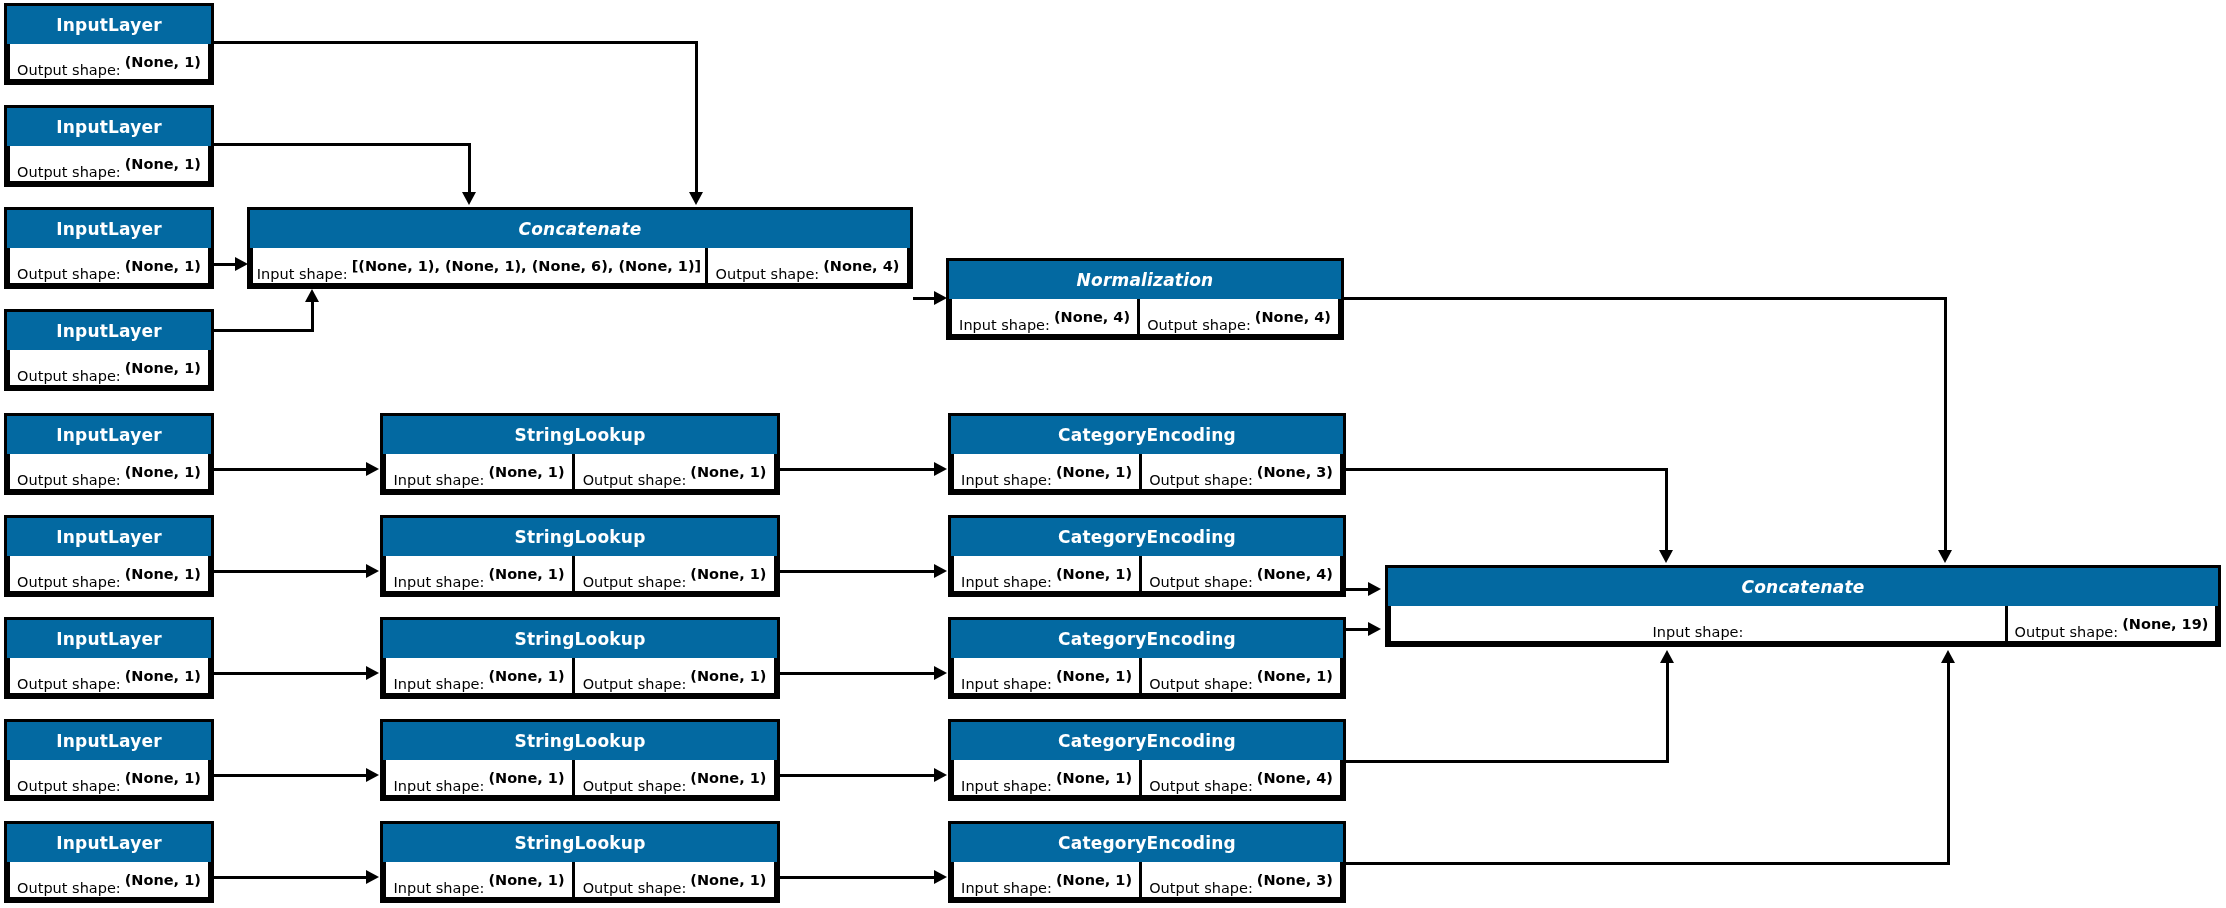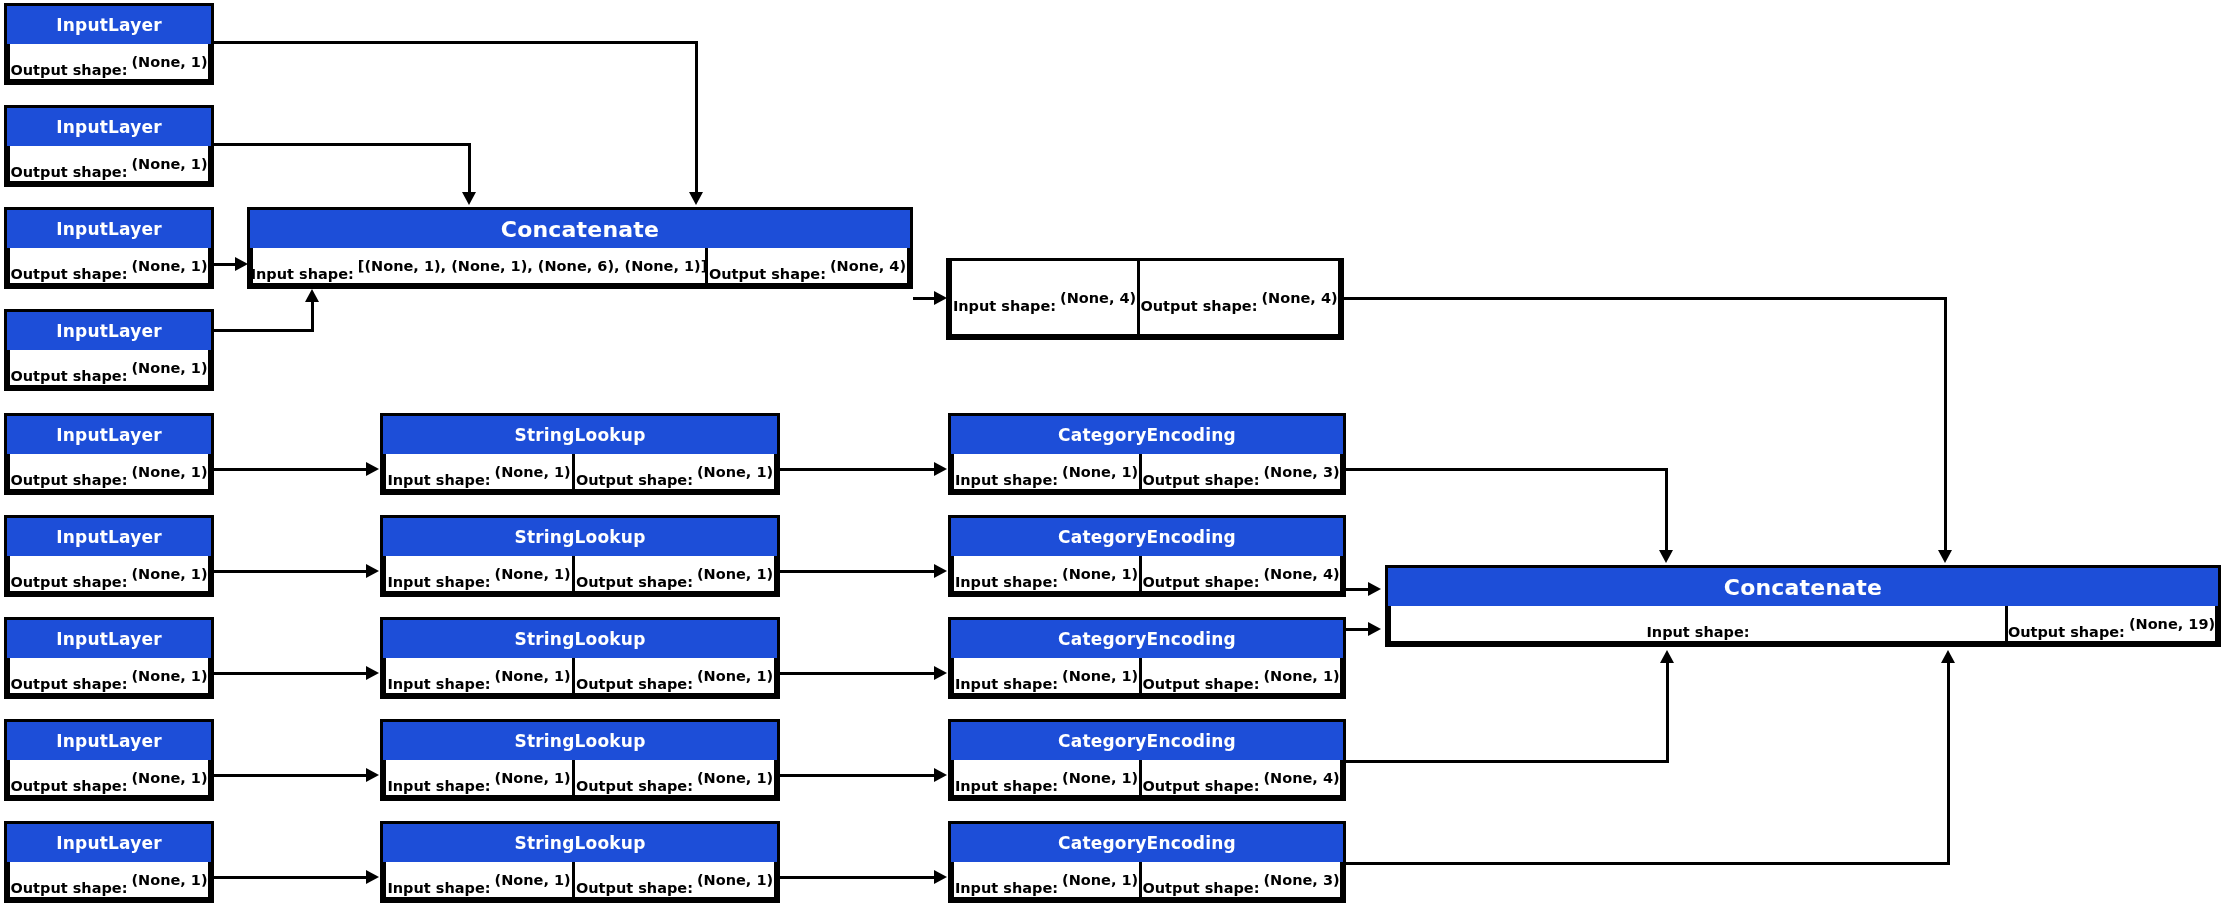--- a/index.html
+++ b/index.html
@@ -19,21 +19,21 @@
   .node{
     position:absolute;
     box-sizing:border-box;
     border:3px solid #000000;
     background:#000000;
     display:flex;
     flex-direction:column;
   }
   .node .title{
     color:#ffffff;
-    background:#1d4ed8;
+    background:#0369a1;
     font-weight:bold;
     text-align:center;
     letter-spacing:.2px;
     display:flex;
     align-items:center;
     justify-content:center;
     flex:0 0 auto;
   }
   .node .shapes{
     display:flex;
@@ -48,35 +48,35 @@
     color:#000000;
     display:flex;
     align-items:center;
     justify-content:center;
     box-sizing:border-box;
     padding:0 8px;
     white-space:nowrap;
     overflow:hidden;
     flex:1 1 auto;
   }
-  .node .cell .lbl{font-weight:bold;margin-top:16px;}
+  .node .cell .lbl{font-weight:normal;margin-top:16px;}
   .node .cell .val{font-weight:bold;padding-left:4px;}
 
   
   .n-input{width:210px;height:82px;}
   .n-input .title{height:38px;font-size:17px;}
   .n-input .shapes{height:44px;}
   .n-input .cell{font-size:14.5px;}
 
   .n-mid{height:82px;}
   .n-mid .title{height:38px;font-size:17px;}
   .n-mid .shapes{height:44px;}
   .n-mid .cell{font-size:14.5px;}
 
-  .n-wide .title{height:38px;font-size:22px;}
+  .n-wide .title{height:38px;font-size:17px;font-style:italic;}
   .n-wide .shapes{height:44px;}
   .n-wide .cell{font-size:14.5px;}
 
   
   .edge{position:absolute;background:#000000;}
   .h{height:3px;}
   .v{width:3px;}
 
   .arrow{position:absolute;width:0;height:0;}
   .arrow-r{
@@ -148,20 +148,21 @@
         <span class="val">[(None, 1), (None, 1), (None, 6), (None, 1)]</span>
       </div>
       <div class="cell">
         <span class="lbl">Output shape:</span>
         <span class="val">(None, 4)</span>
       </div>
     </div>
   </div>
 
   <div class="node n-wide" style="left:946px;top:258px;width:398px;height:82px;">
+    <div class="title">Normalization</div>
     <div class="shapes">
       <div class="cell">
         <span class="lbl">Input shape:</span>
         <span class="val">(None, 4)</span>
       </div>
       <div class="cell">
         <span class="lbl">Output shape:</span>
         <span class="val">(None, 4)</span>
       </div>
     </div>

